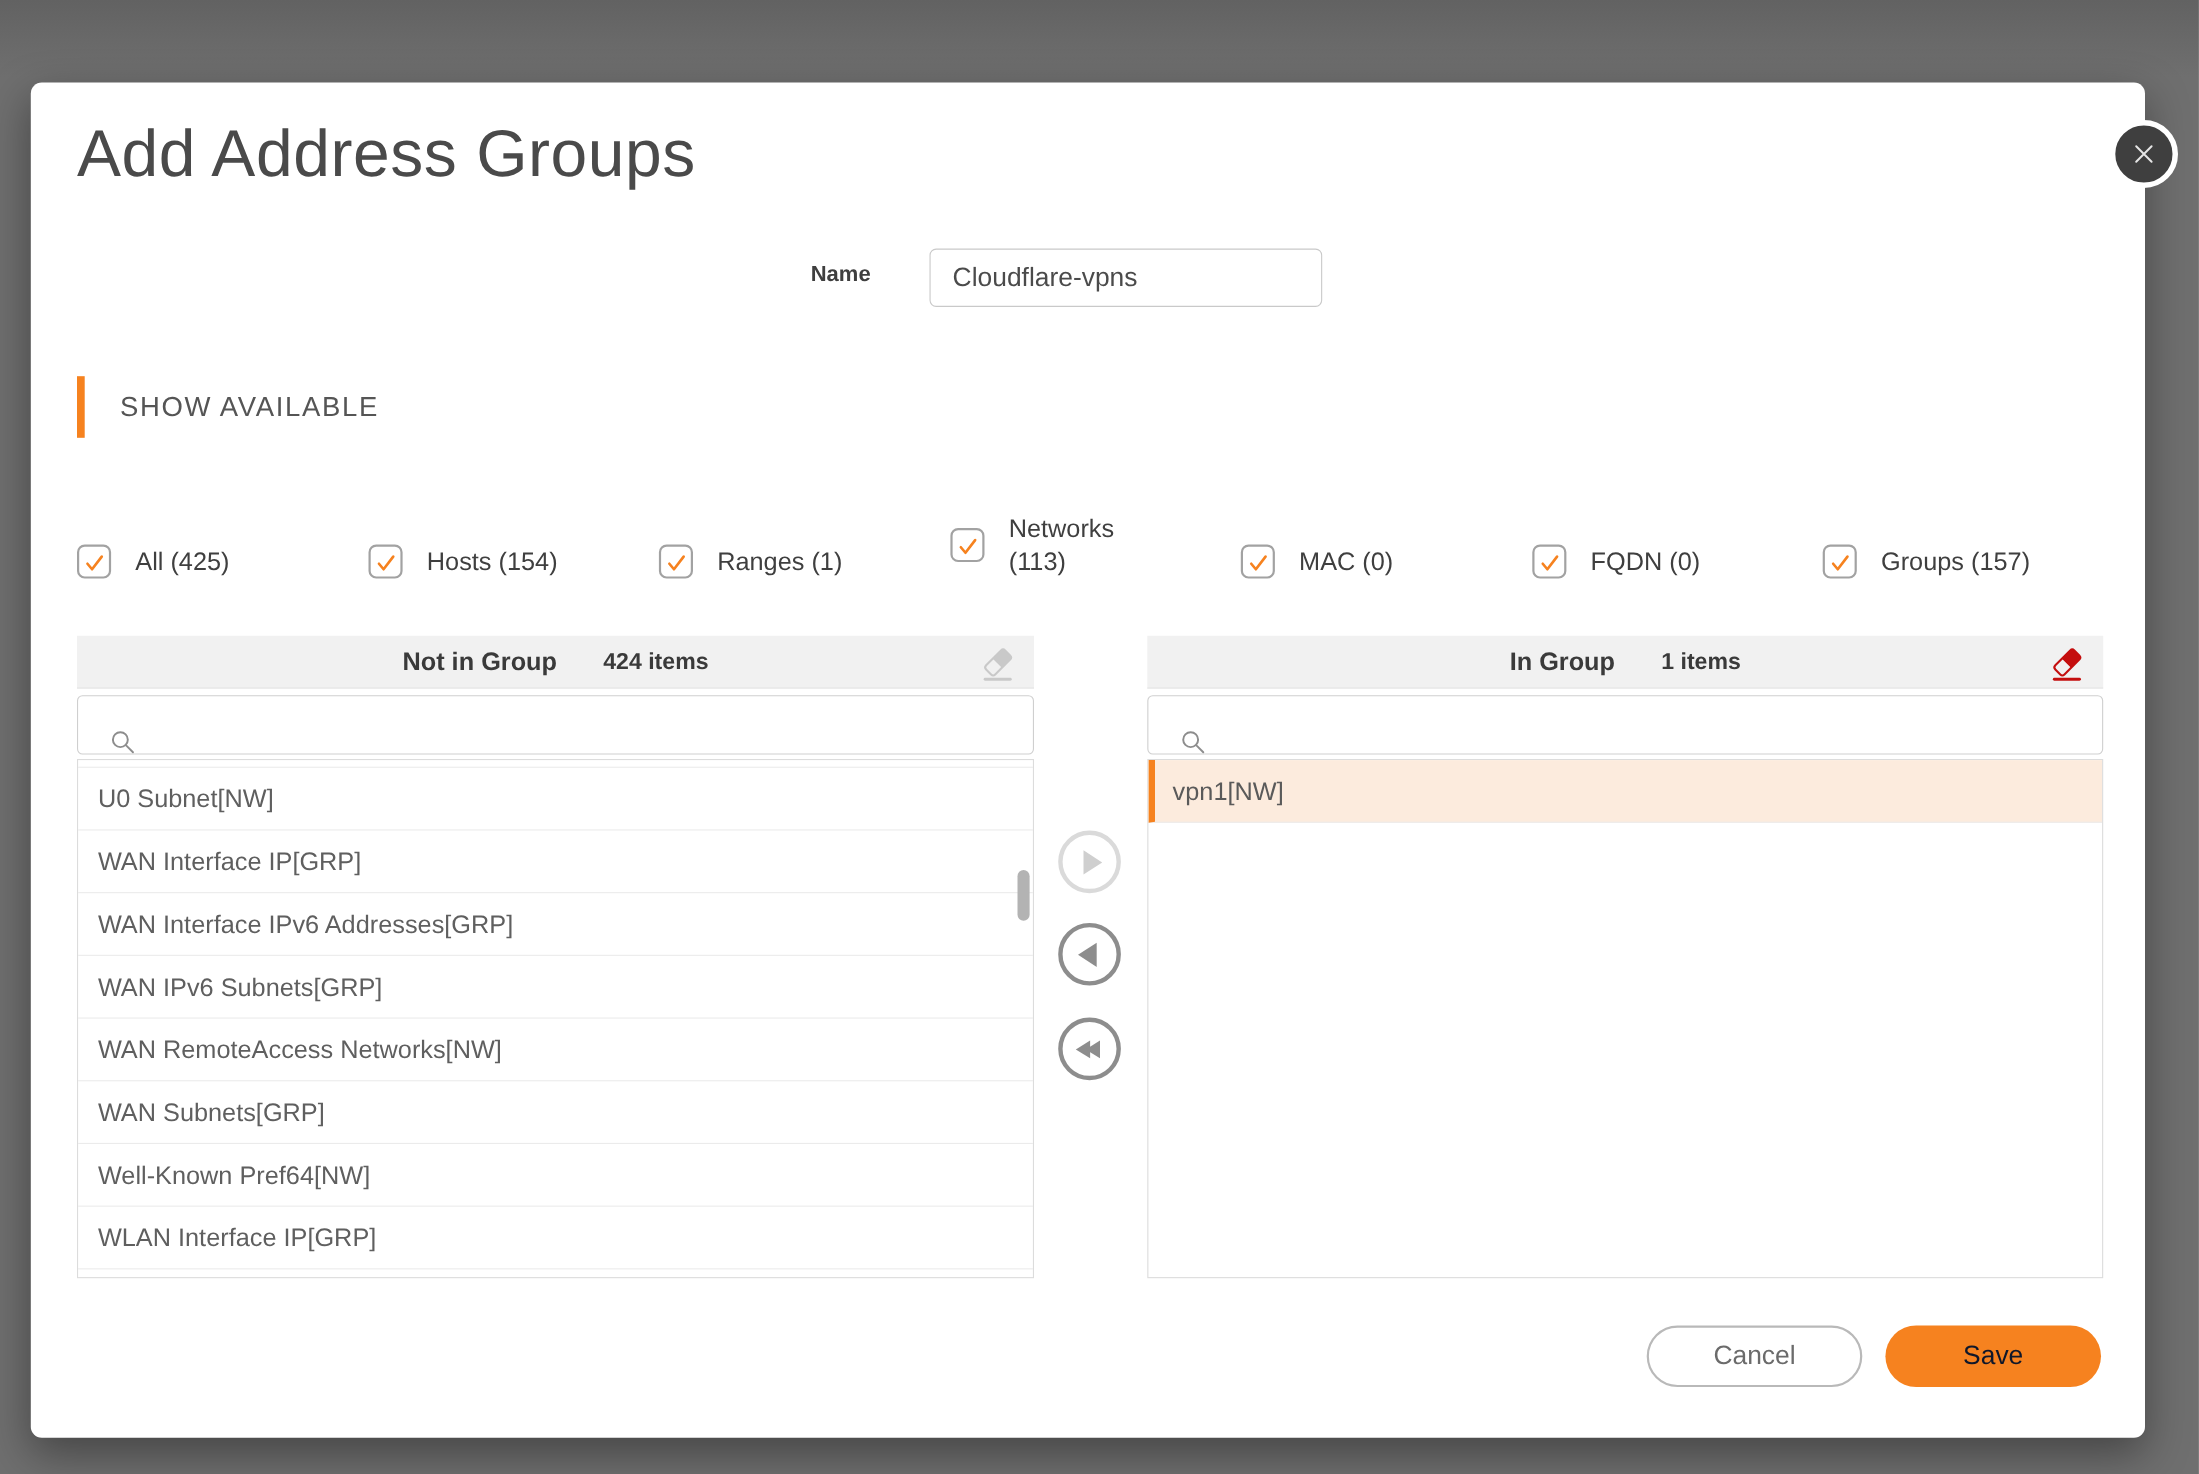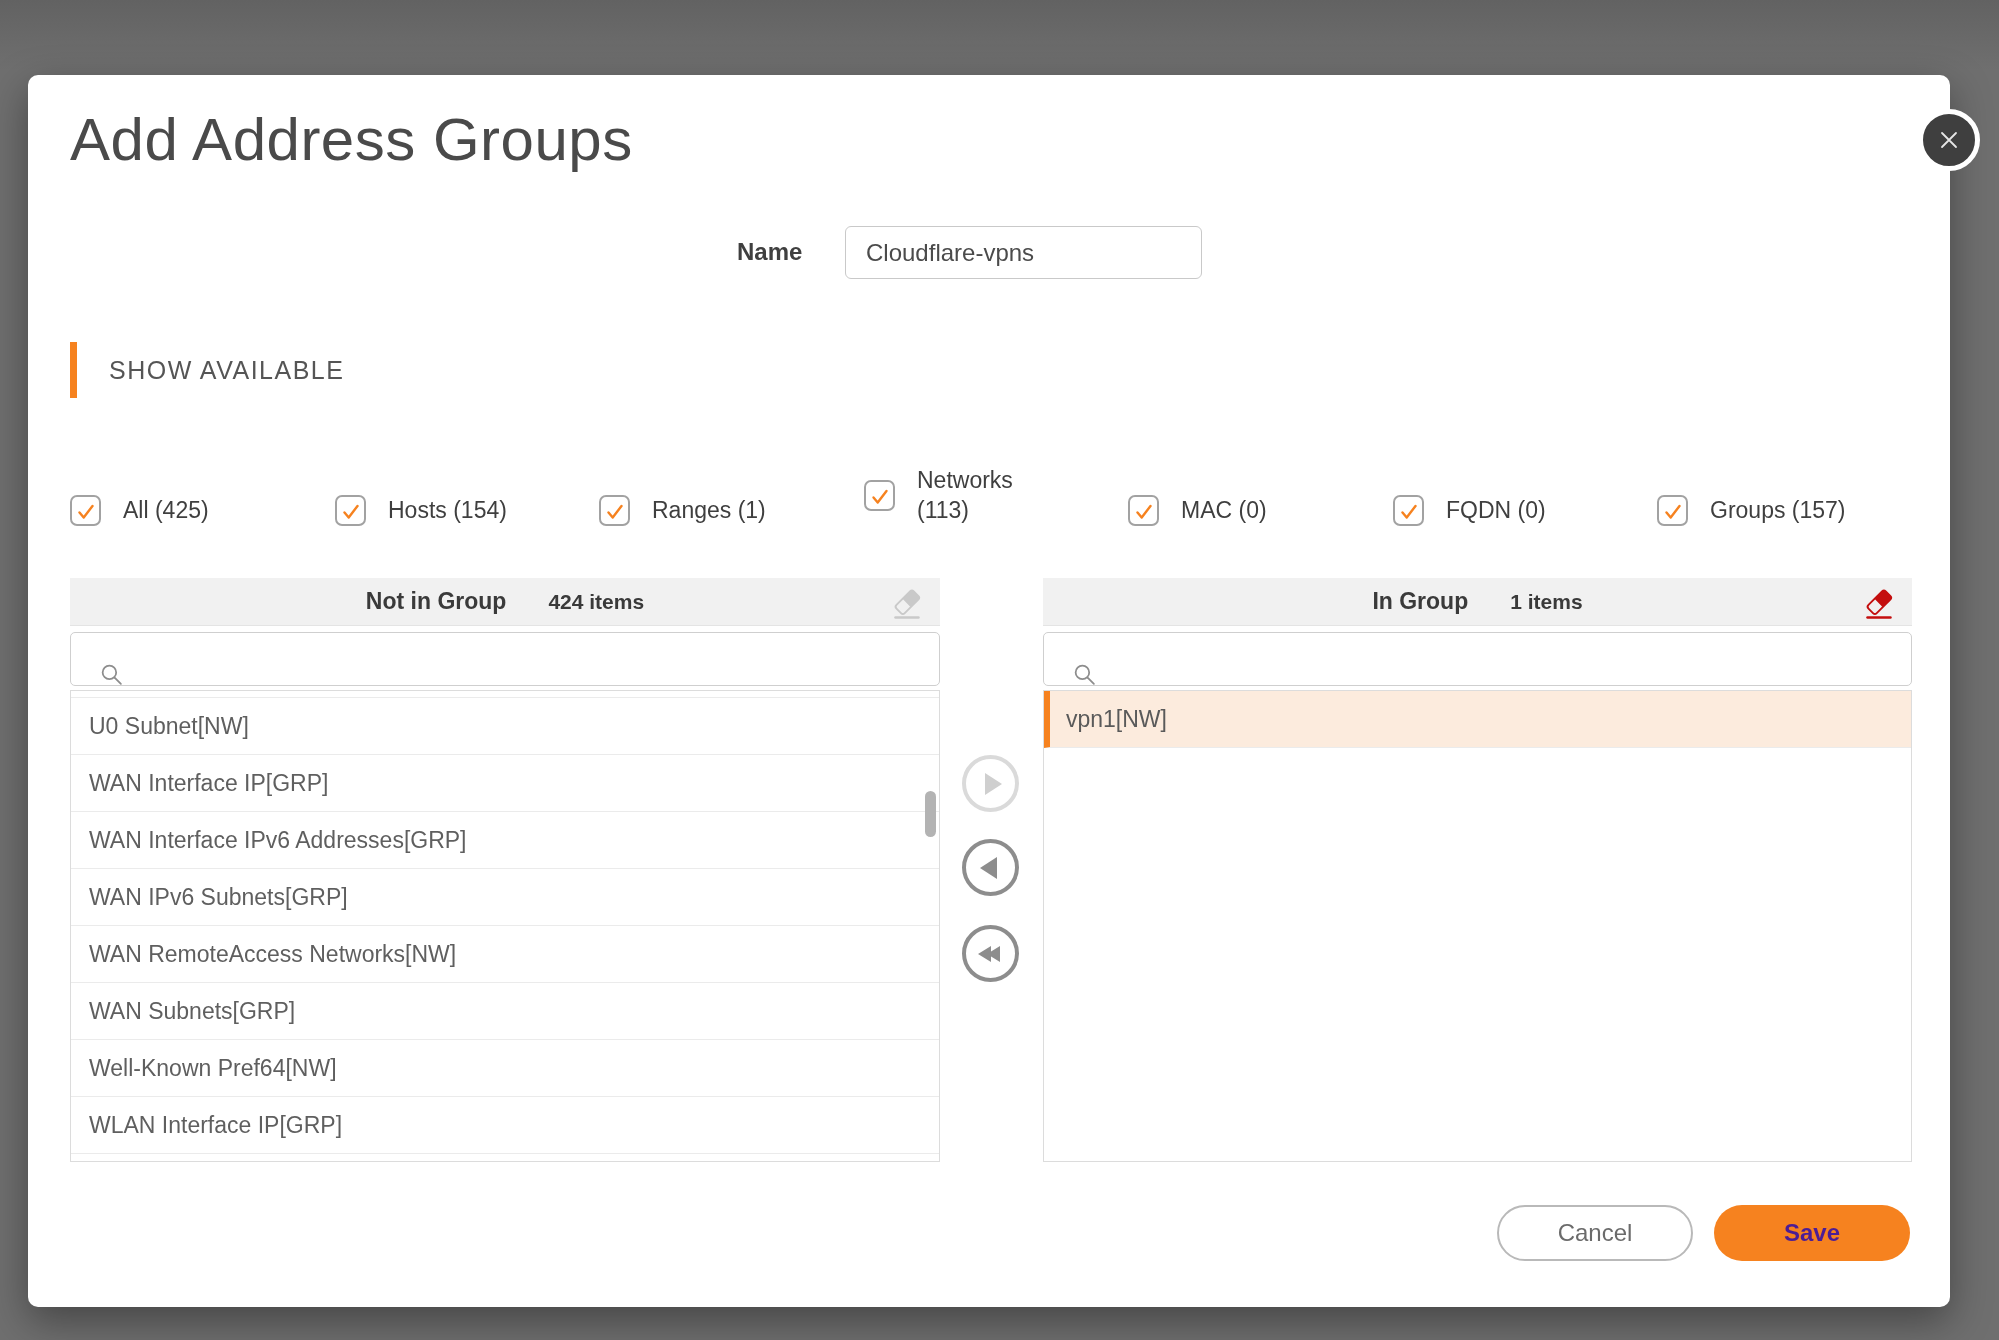--- a/index.html
+++ b/index.html
@@ -19,21 +19,21 @@
     border-radius:50%; background:#3f3f3f; border:5px solid #ffffff;
     display:flex; align-items:center; justify-content:center;
     cursor:pointer; padding:0;
   }
   .dialog-title {
     position:absolute; left:42px; top:30px; margin:0;
     font-size:60px; font-weight:400; color:#4a4a4a; letter-spacing:.5px;
   }
   .name-row { position:absolute; top:151px; left:0; width:100%; height:53px; }
   .name-label {
-    position:absolute; left:709px; top:12px; font-size:24px; font-weight:700; color:#3f3f3f;text-align:right;
+    position:absolute; left:709px; top:12px; font-size:20px; font-weight:700; color:#3f3f3f;text-align:right;
   }
   .name-input {
     position:absolute; left:817px; top:0; width:357px; height:53px;
     border:1px solid #c9c9c9; border-radius:6px; padding:0 20px;
     font-size:24px; color:#4b4b4b; font-family:"Liberation Sans",sans-serif;
     outline:none; background:#fff;
   }
   .section-header {
     position:absolute; left:42px; top:267px; display:flex; align-items:center; height:56px;
   }
@@ -113,21 +113,21 @@
   .tri-l.small { border-width:8px; border-left:0; border-right:13px solid #8d8d8d; margin:0 -2px; }
   
   .footer-btn {
     position:absolute; top:1130px; height:56px; border-radius:28px;
     font-size:24px; font-family:"Liberation Sans",sans-serif; cursor:pointer;
   }
   .btn-cancel {
     right:257px; width:196px; background:#fff; border:2px solid #b9b9b9; color:#6b6b6b;
   }
   .btn-save {
-    right:40px; width:196px; border:none; color:#4c1d95; font-weight:700;
+    right:40px; width:196px; border:none; color:#0f172a; font-weight:400;
   }
 </style>
 </head>
 <body>
 
 <div class="modal">
 
   <button class="close-btn">
     <span style="display:flex">
       <svg width="24" height="24" viewBox="0 0 24 24">

